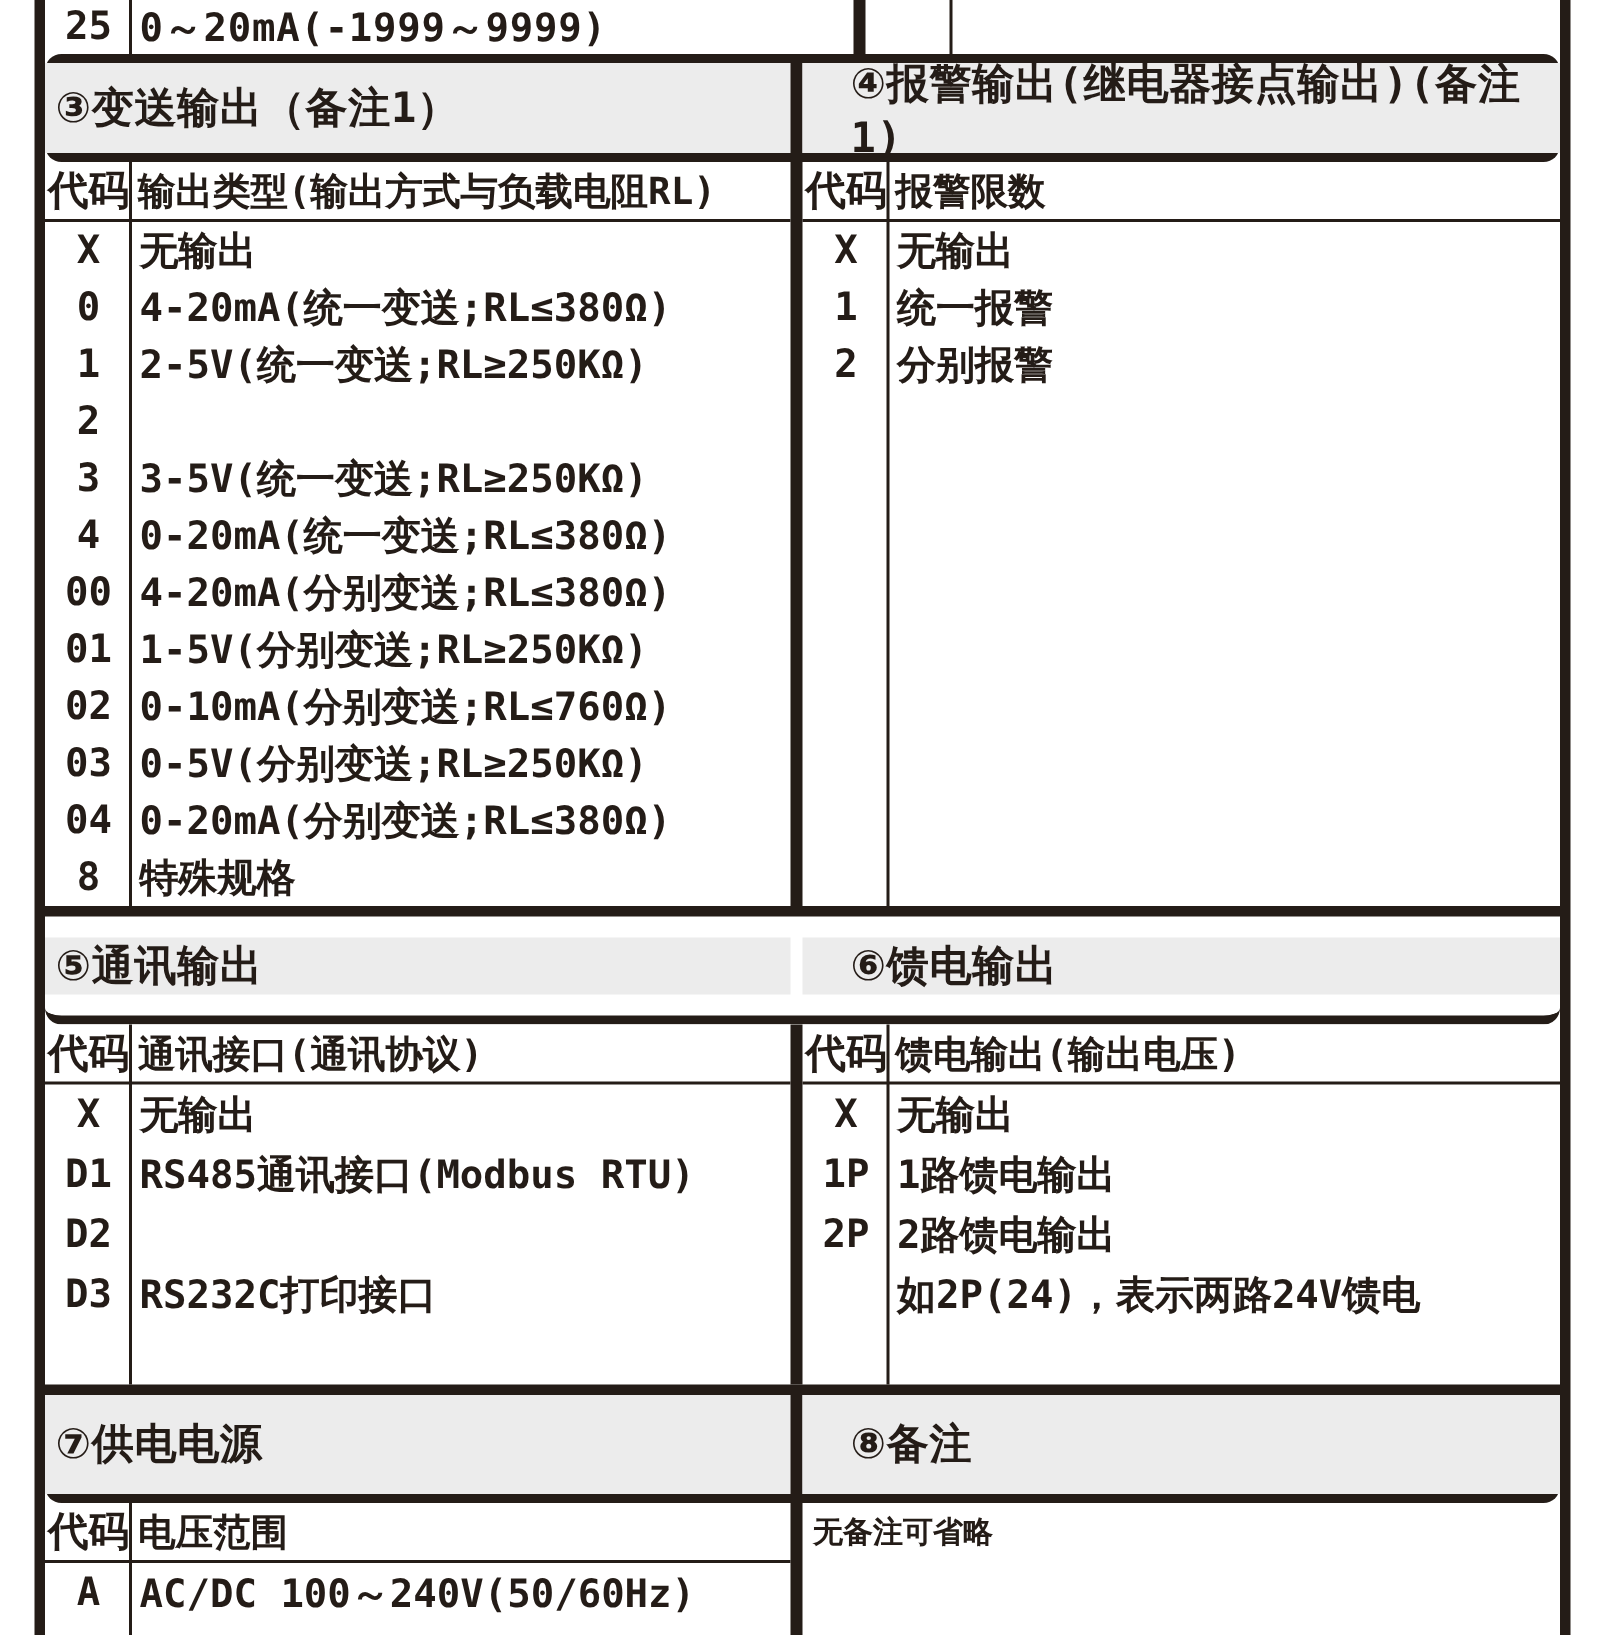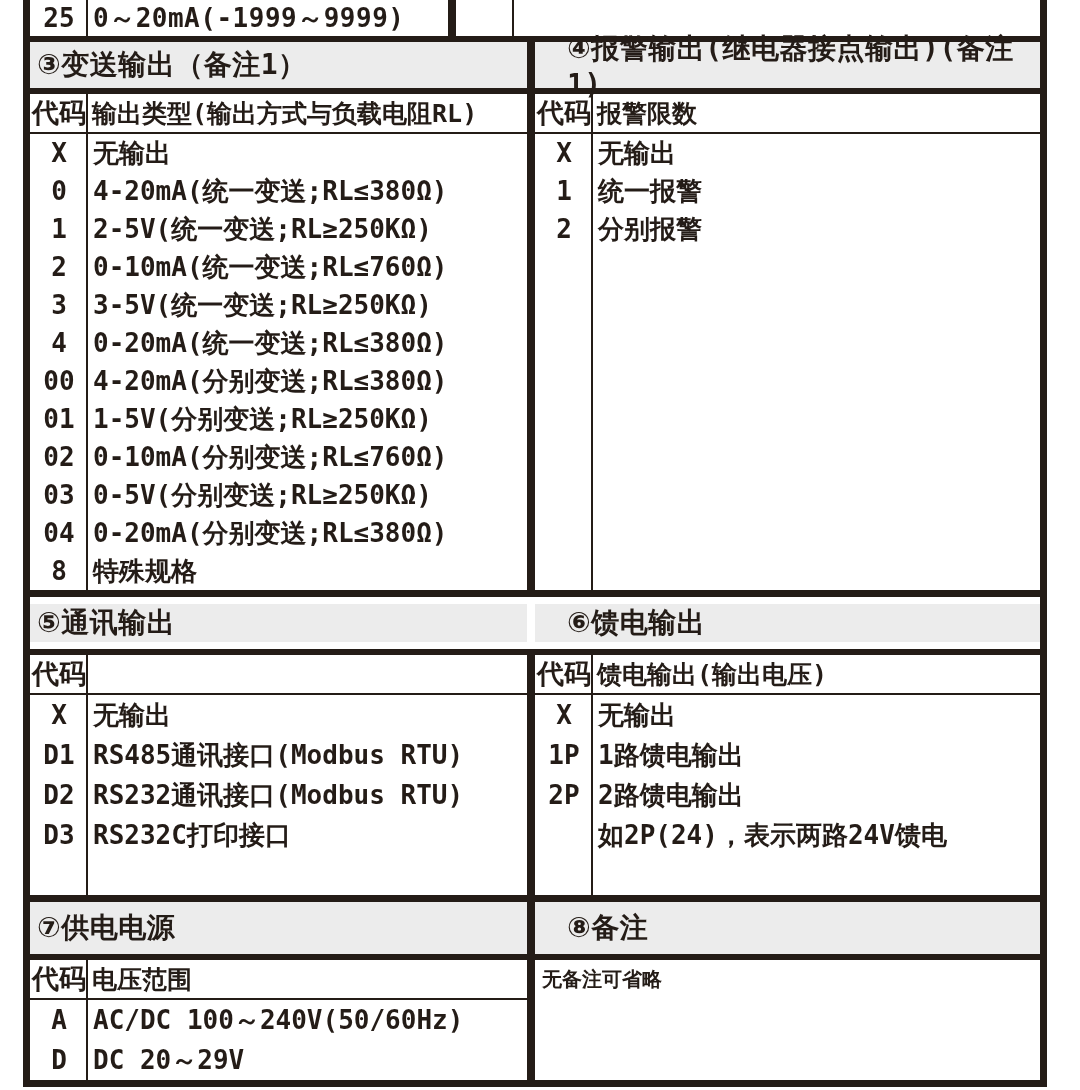--- a/index.html
+++ b/index.html
@@ -18,29 +18,29 @@
     position:absolute;left:23px;top:0;width:1024px;
     border-left:7px solid var(--ln);border-right:7px solid var(--ln);
     box-sizing:border-box;display:flex;flex-direction:column;
   }
   .mid{width:8px;background:var(--ln);flex:0 0 8px;}
   .hsep{height:7px;background:var(--ln);}
   .botsep{height:7px;background:var(--ln);}
 
   
   .row0{height:36px;display:flex;overflow:hidden;}
-  .row0 .half-l{width:418px;position:relative;display:flex;align-items:center;}
+  .row0 .half-l{width:539px;position:relative;display:flex;align-items:center;}
   .row0 .half-r{flex:1;position:relative;}
   .vline{position:absolute;left:56px;top:0;bottom:0;width:2px;background:var(--ln);}
   .row0 .c{width:58px;text-align:center;font-size:26px;}
   .row0 .d{flex:1;padding-left:5px;font-size:26px;letter-spacing:0.5px;}
 
   
-  .band{height:58px;box-sizing:border-box;border-top:6px solid var(--ln);
-        border-bottom:6px solid var(--ln);display:flex;}
+  .band{height:72px;box-sizing:border-box;border-top:6px solid var(--ln);
+        border-bottom:6px solid var(--ln);display:flex;border-radius:11px;}
   .band .cell{background:var(--band);display:flex;align-items:center;
         padding-left:7px;box-sizing:border-box;font-size:28px;letter-spacing:0.5px;}
   .band .cell-l{width:497px;}
   .band .cell-r{flex:1;padding-left:32px;}
 
   
   .body{display:flex;}
   .half{position:relative;display:flex;flex-direction:column;box-sizing:border-box;}
   .half-l{width:497px;}
   .half-r{flex:1;}
@@ -94,21 +94,20 @@
         <div class="r rw38">
             <div class="c">0</div>
             <div class="d">4-20mA(统一变送;RL≤380Ω)</div>
           </div>
         <div class="r rw38">
             <div class="c">1</div>
             <div class="d">2-5V(统一变送;RL≥250KΩ)</div>
           </div>
         <div class="r rw38">
             <div class="c">2</div>
-            <div class="d">0-10mA(统一变送;RL≤760Ω)</div>
           </div>
         <div class="r rw38">
             <div class="c">3</div>
             <div class="d">3-5V(统一变送;RL≥250KΩ)</div>
           </div>
         <div class="r rw38">
             <div class="c">4</div>
             <div class="d">0-20mA(统一变送;RL≤380Ω)</div>
           </div>
         <div class="r rw38">
@@ -165,32 +164,32 @@
       <div class="cell cell-l">⑤通讯输出</div>
       <div class="mid"></div>
       <div class="cell cell-r">⑥馈电输出</div>
     </div>
 
     <div class="body">
       <div class="half half-l">
         <div class="vline"></div>
         <div class="hdr">
           <div class="c">代码</div>
+          <div class="d">通讯接口(通讯协议)</div>
         </div>
         <div class="r rw40">
             <div class="c">X</div>
             <div class="d">无输出</div>
           </div>
         <div class="r rw40">
             <div class="c">D1</div>
             <div class="d">RS485通讯接口(Modbus RTU)</div>
           </div>
         <div class="r rw40">
             <div class="c">D2</div>
-            <div class="d">RS232通讯接口(Modbus RTU)</div>
           </div>
         <div class="r rw40">
             <div class="c">D3</div>
             <div class="d">RS232C打印接口</div>
           </div>
         <div class="r rw40"></div>
       </div>
       <div class="mid"></div>
       <div class="half half-r">
         <div class="vline"></div>

